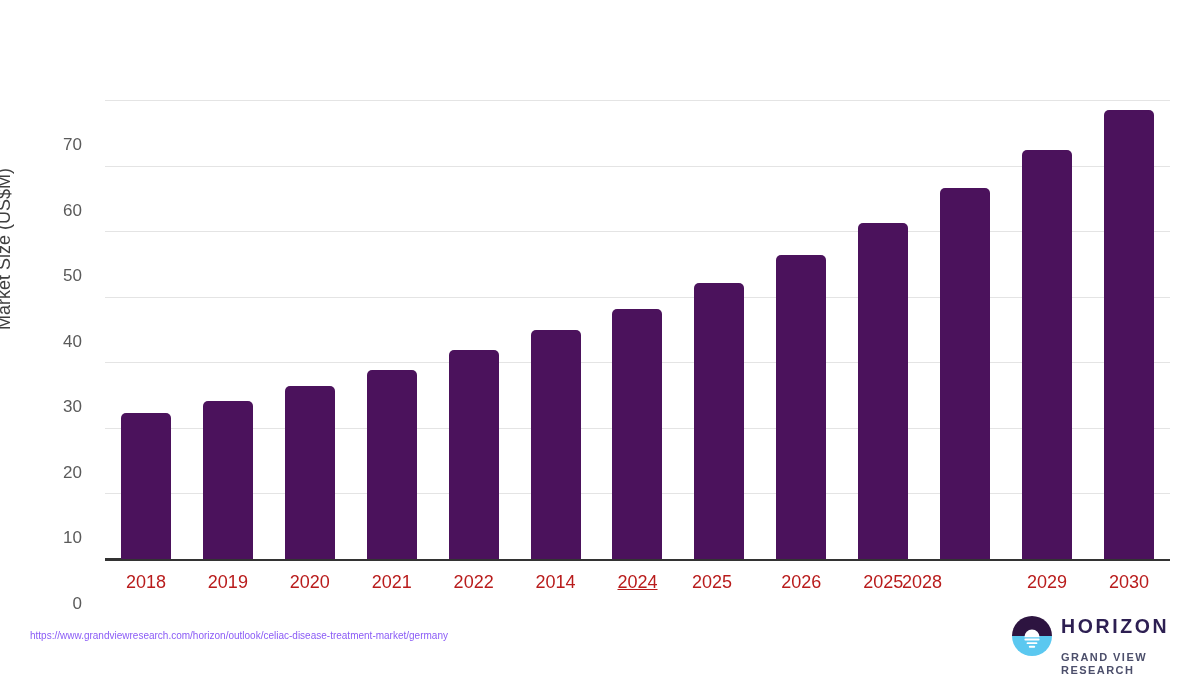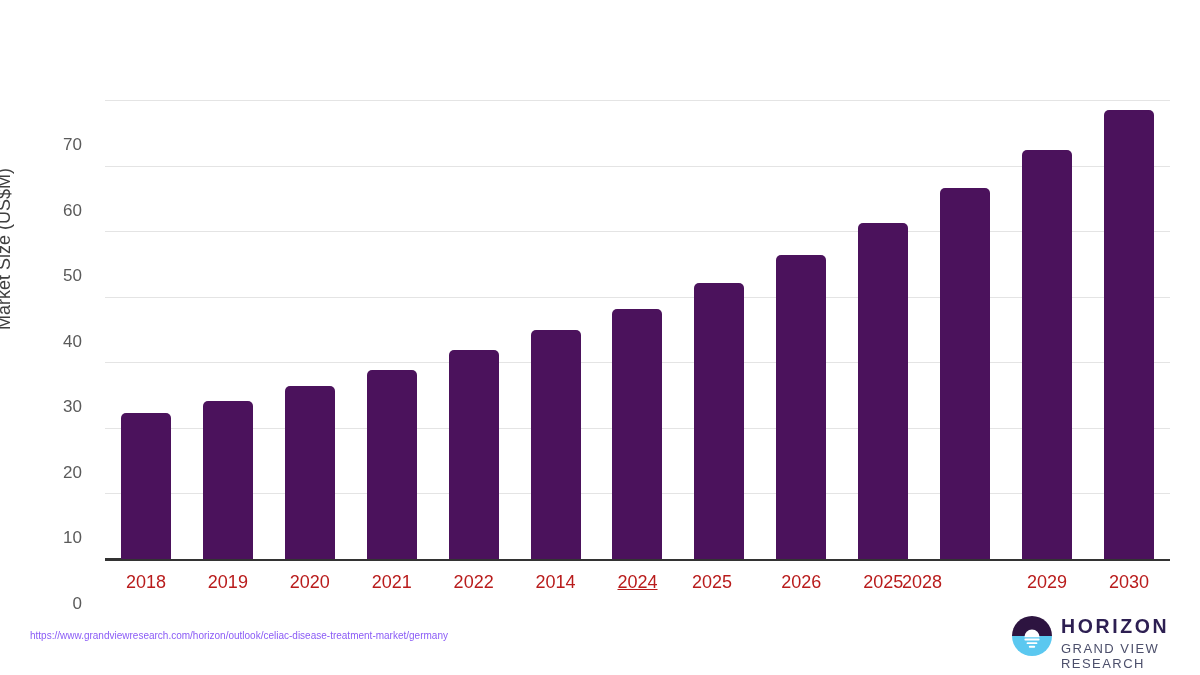--- a/index.html
+++ b/index.html
@@ -146,26 +146,26 @@
     justify-content: center;
   }
   #logo-word {
     font-size: 19.5px;
     font-weight: bold;
     color: #2d1f52;
     letter-spacing: 2.6px;
     line-height: 1.05;
   }
   #logo-sub {
-    font-size: 13px;
-    font-weight: normal;
+    font-size: 11px;
+    font-weight: bold;
     color: #4c4f6b;
     letter-spacing: 1.45px;
     line-height: 1.1;
-    margin-top: 6px;
+    margin-top: 15px;
   }
 </style>
 </head>
 <body>
 
 <div id="page">
 
 
   <div id="ylabel">Market Size (US$M)</div>
 

